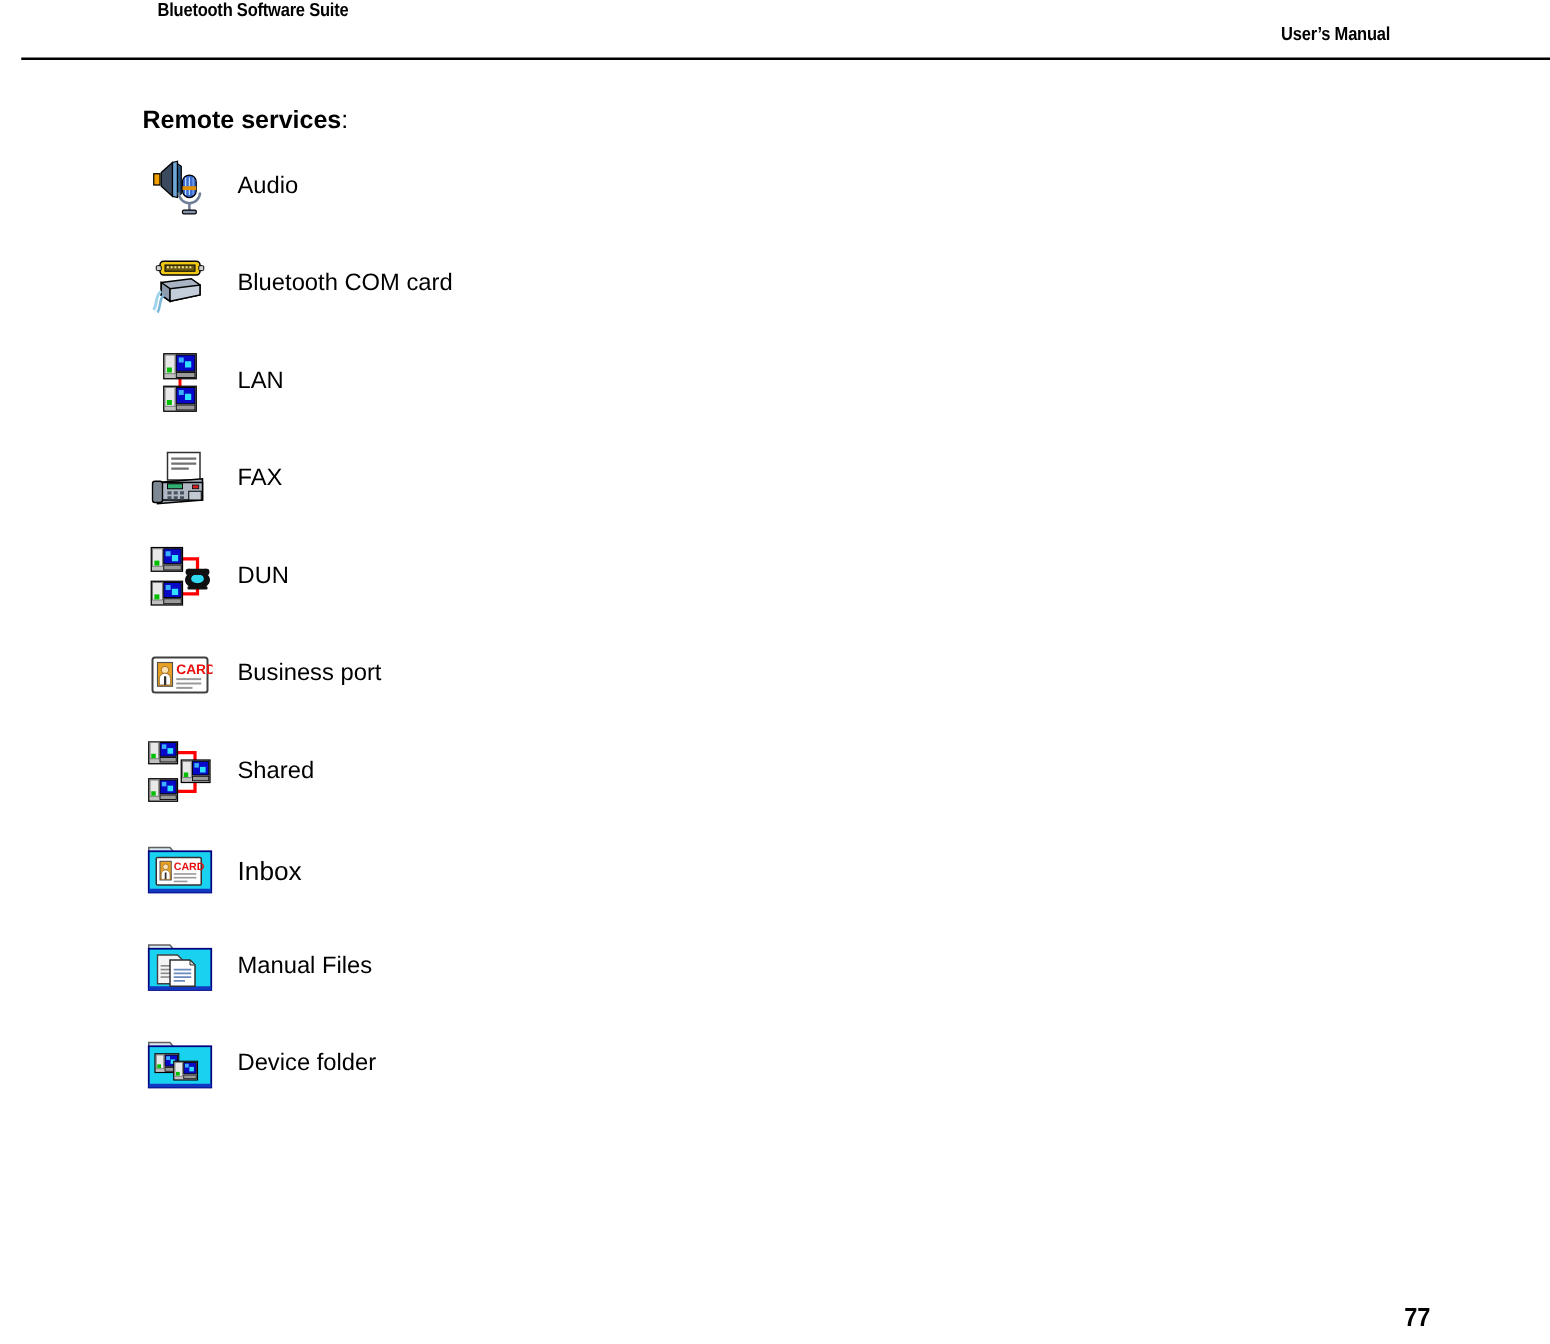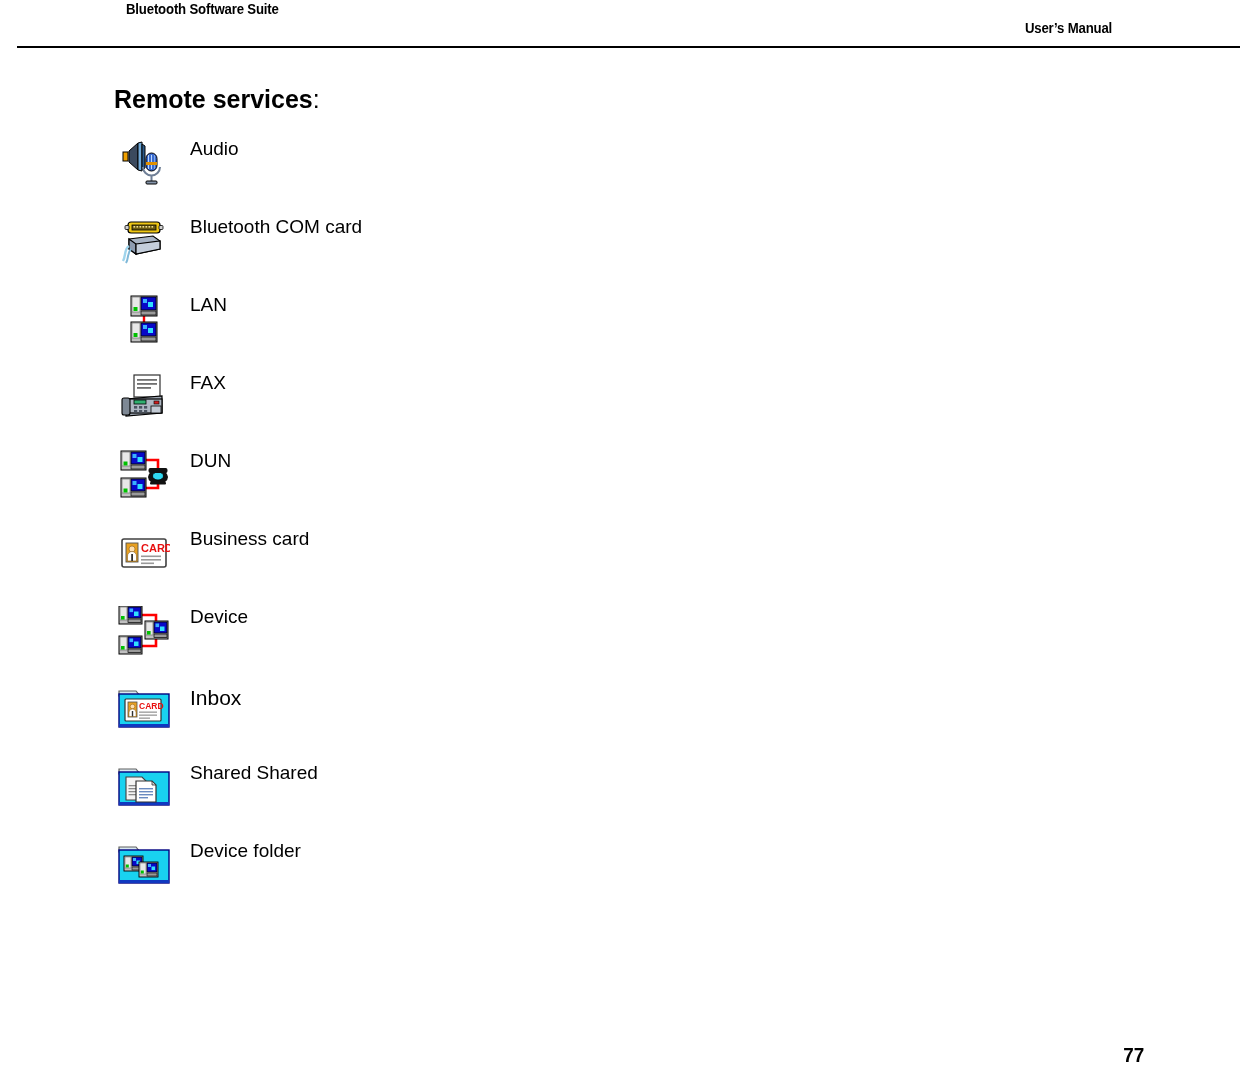--- a/index.html
+++ b/index.html
@@ -55,46 +55,45 @@
     width: 1234px;
     height: 2px;
     background: #000000;
   }
 
   
   .section-title {
     position: absolute;
     left: 114px;
     top: 85px;
-    font-size: 25px;
+    font-size: 20px;
     white-space: nowrap;
   }
   .section-title .strong {
     font-weight: bold;
   }
 
   
   .service-list {
     position: absolute;
     left: 0;
     top: 125px;
     width: 1044px;
   }
   .service-row {
     position: relative;
     height: 78px;
   }
   .icon-cell {
     position: absolute;
     left: 114px;
-    top: 12px;
+    top: 0;
     width: 60px;
     height: 52px;
     display: flex;
-    align-items: center;
     justify-content: center;
   }
   .icon-cell.wide {
     left: 114px;
     width: 62px;
   }
   .service-label {
     position: absolute;
     left: 190px;
     top: 13px;
@@ -300,21 +299,21 @@
         <rect x="13.2" y="26" width="1.8" height="7" fill="#303030"></rect>
 
         <text x="23" y="24" font-family="'Liberation Sans', sans-serif" font-size="11" font-weight="bold" fill="#E81010">CARD</text>
         <g fill="#9A9A9A">
           <rect x="23" y="27.5" width="20" height="1.6"></rect>
           <rect x="23" y="31" width="20" height="1.6"></rect>
           <rect x="23" y="34.5" width="13" height="1.6"></rect>
         </g>
       </svg>
     </div>
-    <div class="service-label">Business card</div>
+    <div class="service-label">Business port</div>
   </div>
 
   <div class="service-row">
     <div class="icon-cell">
       <svg width="52" height="50" viewBox="0 0 52 50">
 
         <path d="M24 9 L38 9 L38 40 L24 40" fill="none" stroke="#FF0000" stroke-width="2.6"></path>
         <path d="M38 24 L44 24" fill="none" stroke="#FF0000" stroke-width="2.6"></path>
 
         <g transform="translate(1,0)">
@@ -341,21 +340,21 @@
           <rect x="0" y="0" width="23" height="18" fill="#C0C0C0" stroke="#000" stroke-width="1"></rect>
           <rect x="1" y="1" width="7" height="13" fill="#E8E8E8" stroke="#707070" stroke-width="0.7"></rect>
           <rect x="2" y="10" width="3.6" height="3.6" fill="#00C000"></rect>
           <rect x="9" y="1" width="13" height="11" fill="#0808C8" stroke="#000" stroke-width="0.8"></rect>
           <rect x="10.5" y="2.5" width="3.6" height="3.6" fill="#3AB0FF"></rect>
           <rect x="15" y="5.5" width="4.5" height="4.5" fill="#30E0FF"></rect>
           <rect x="9" y="13" width="13" height="3.6" fill="#9A9A9A" stroke="#000" stroke-width="0.7"></rect>
         </g>
       </svg>
     </div>
-    <div class="service-label">Device</div>
+    <div class="service-label">Shared</div>
   </div>
 
   <div class="service-row">
     <div class="icon-cell wide">
       <svg width="58" height="50" viewBox="0 0 58 50">
 
         <path d="M3 7 L20 7 L24 12 L3 12 Z" fill="#D8E8F0" stroke="#606060" stroke-width="1.2"></path>
 
         <rect x="3" y="10" width="50" height="33" fill="#19D2F0" stroke="#000080" stroke-width="1.4"></rect>
         <rect x="3" y="40" width="50" height="3" fill="#1038C0"></rect>
@@ -394,21 +393,21 @@
         <path d="M20 19 L36 19 L40 23 L40 40 L20 40 Z" fill="#FFFFFF" stroke="#303030" stroke-width="1.2"></path>
         <path d="M36 19 L40 23 L36 23 Z" fill="#D0D0D0" stroke="#303030" stroke-width="0.8"></path>
         <g fill="#6A8AC0">
           <rect x="23" y="26" width="14" height="1.4"></rect>
           <rect x="23" y="29" width="14" height="1.4"></rect>
           <rect x="23" y="32" width="14" height="1.4"></rect>
           <rect x="23" y="35" width="9" height="1.4"></rect>
         </g>
       </svg>
     </div>
-    <div class="service-label">Shared Shared</div>
+    <div class="service-label">Manual Files</div>
   </div>
 
   <div class="service-row">
     <div class="icon-cell wide">
       <svg width="58" height="50" viewBox="0 0 58 50">
         <path d="M3 7 L20 7 L24 12 L3 12 Z" fill="#D8E8F0" stroke="#606060" stroke-width="1.2"></path>
         <rect x="3" y="10" width="50" height="33" fill="#19D2F0" stroke="#000080" stroke-width="1.4"></rect>
         <rect x="3" y="40" width="50" height="3" fill="#1038C0"></rect>
 
         <g transform="translate(8,16)">

